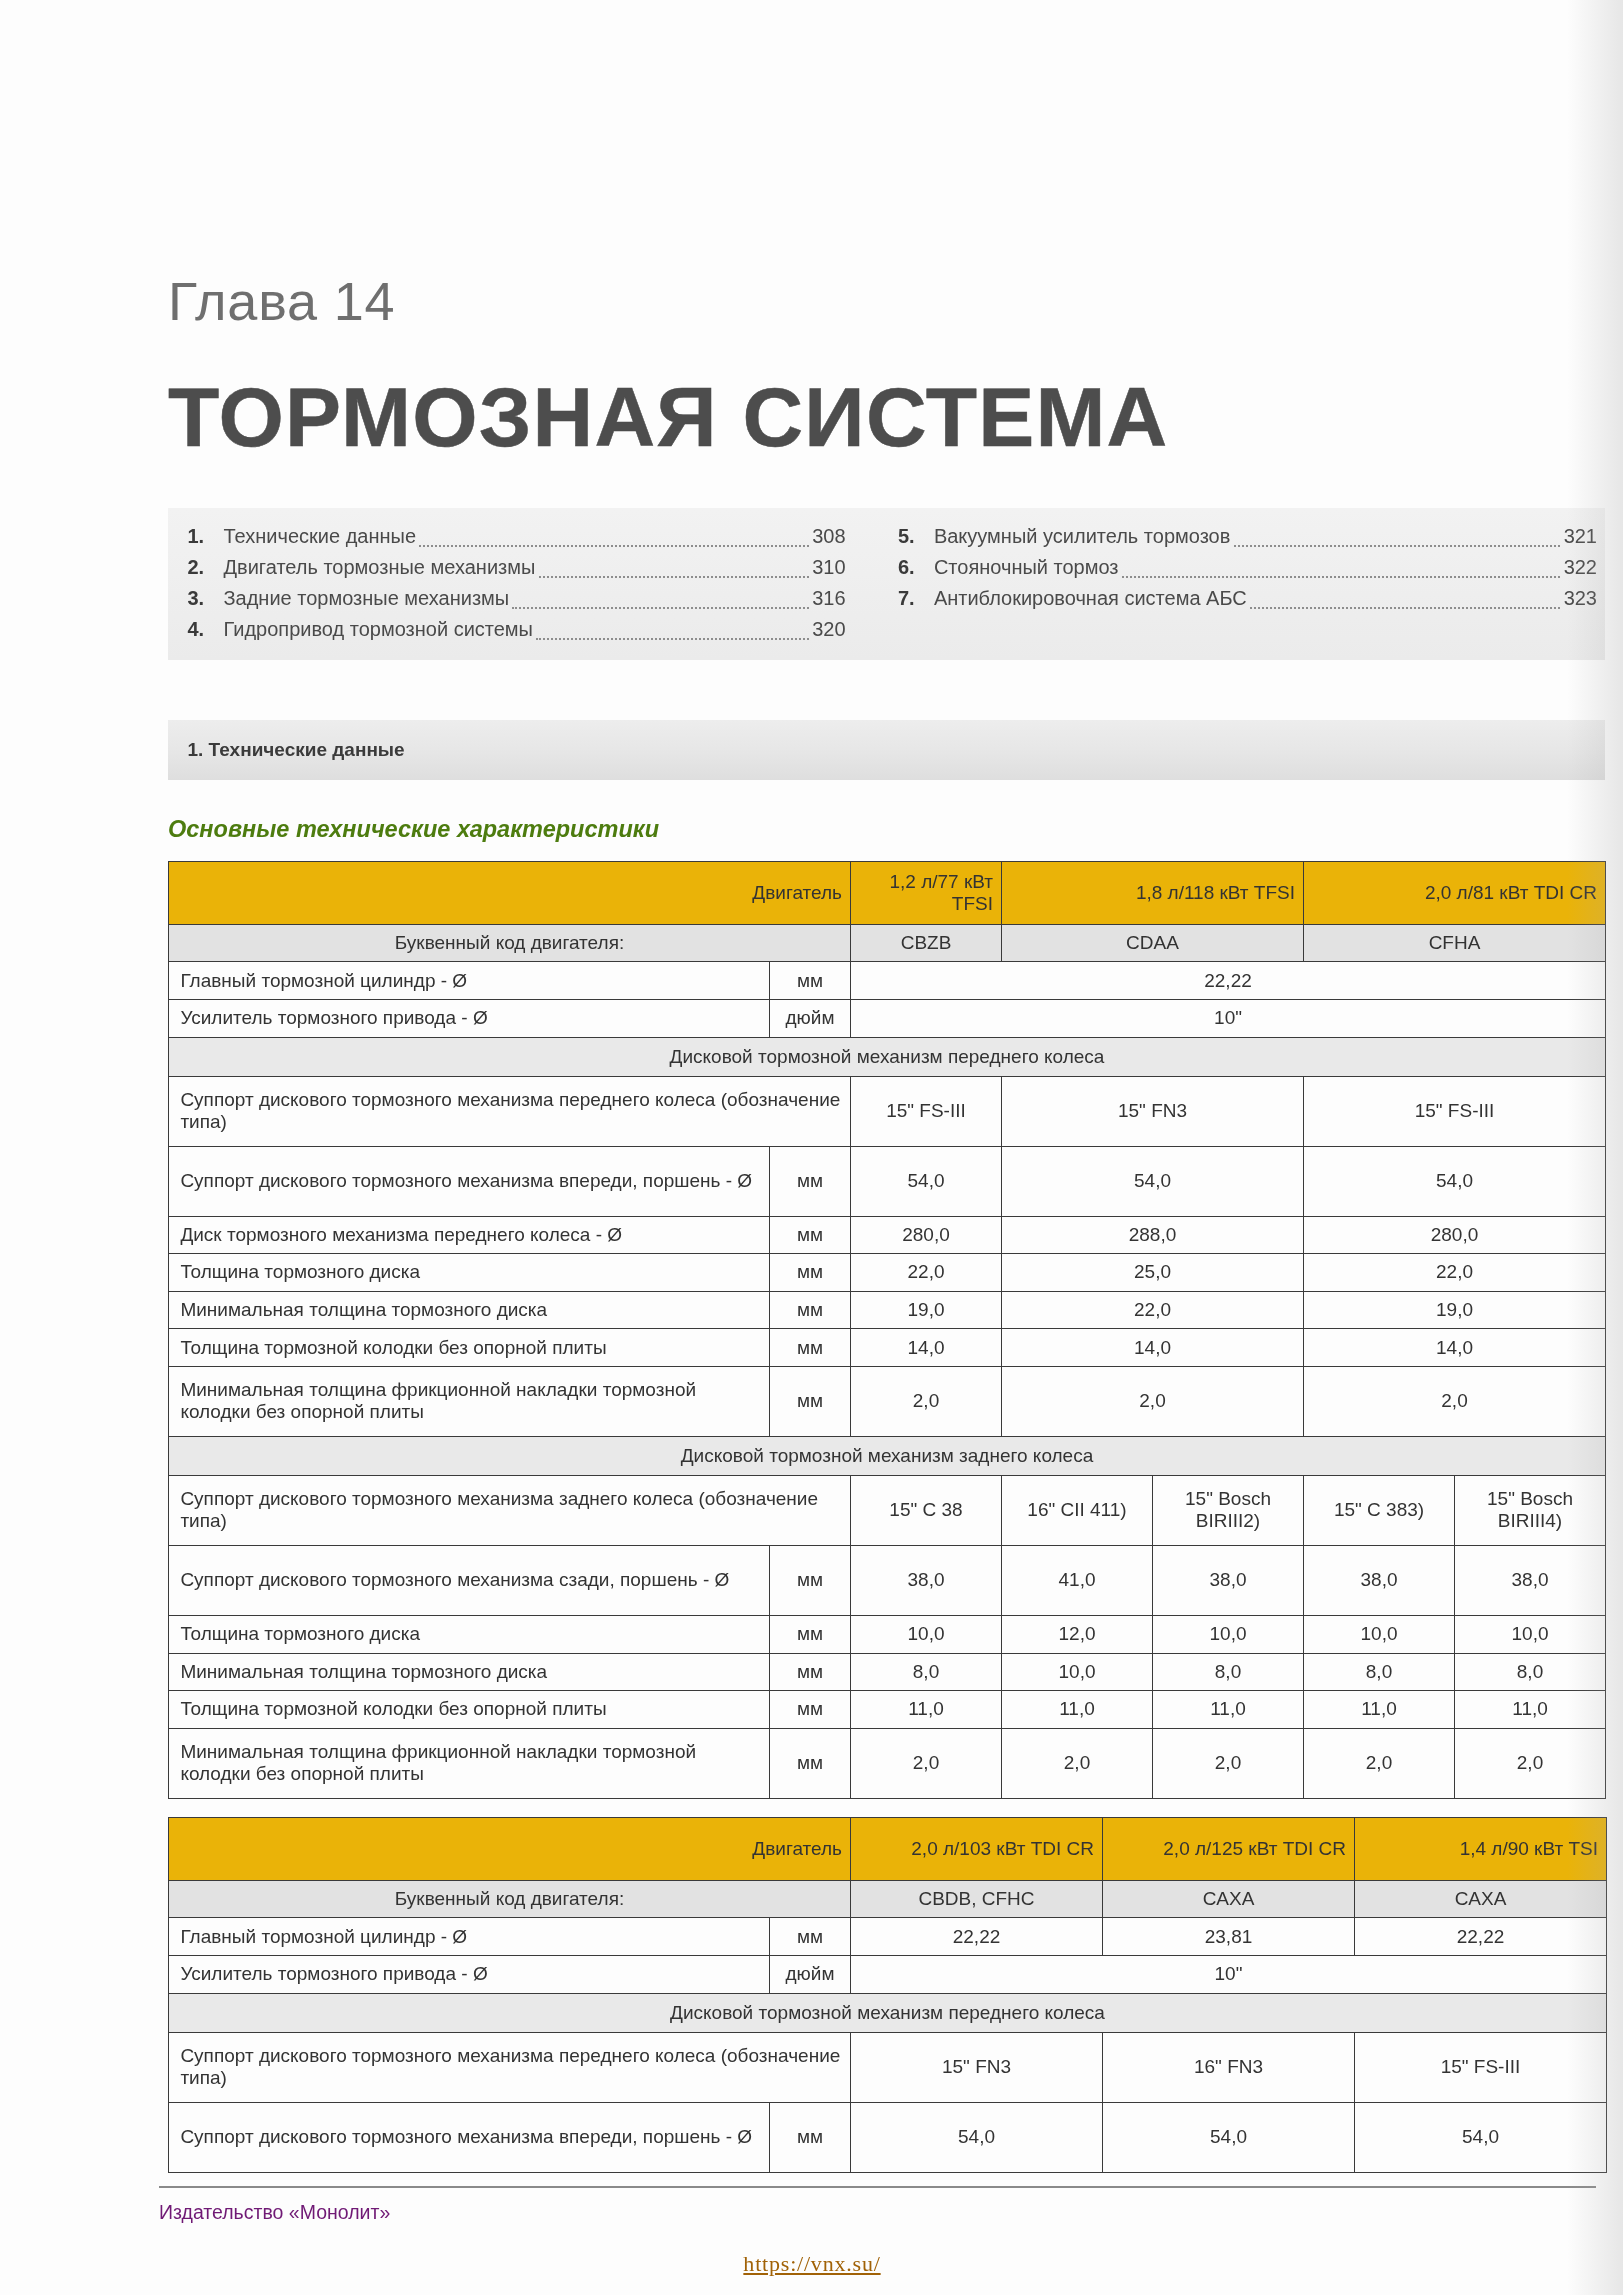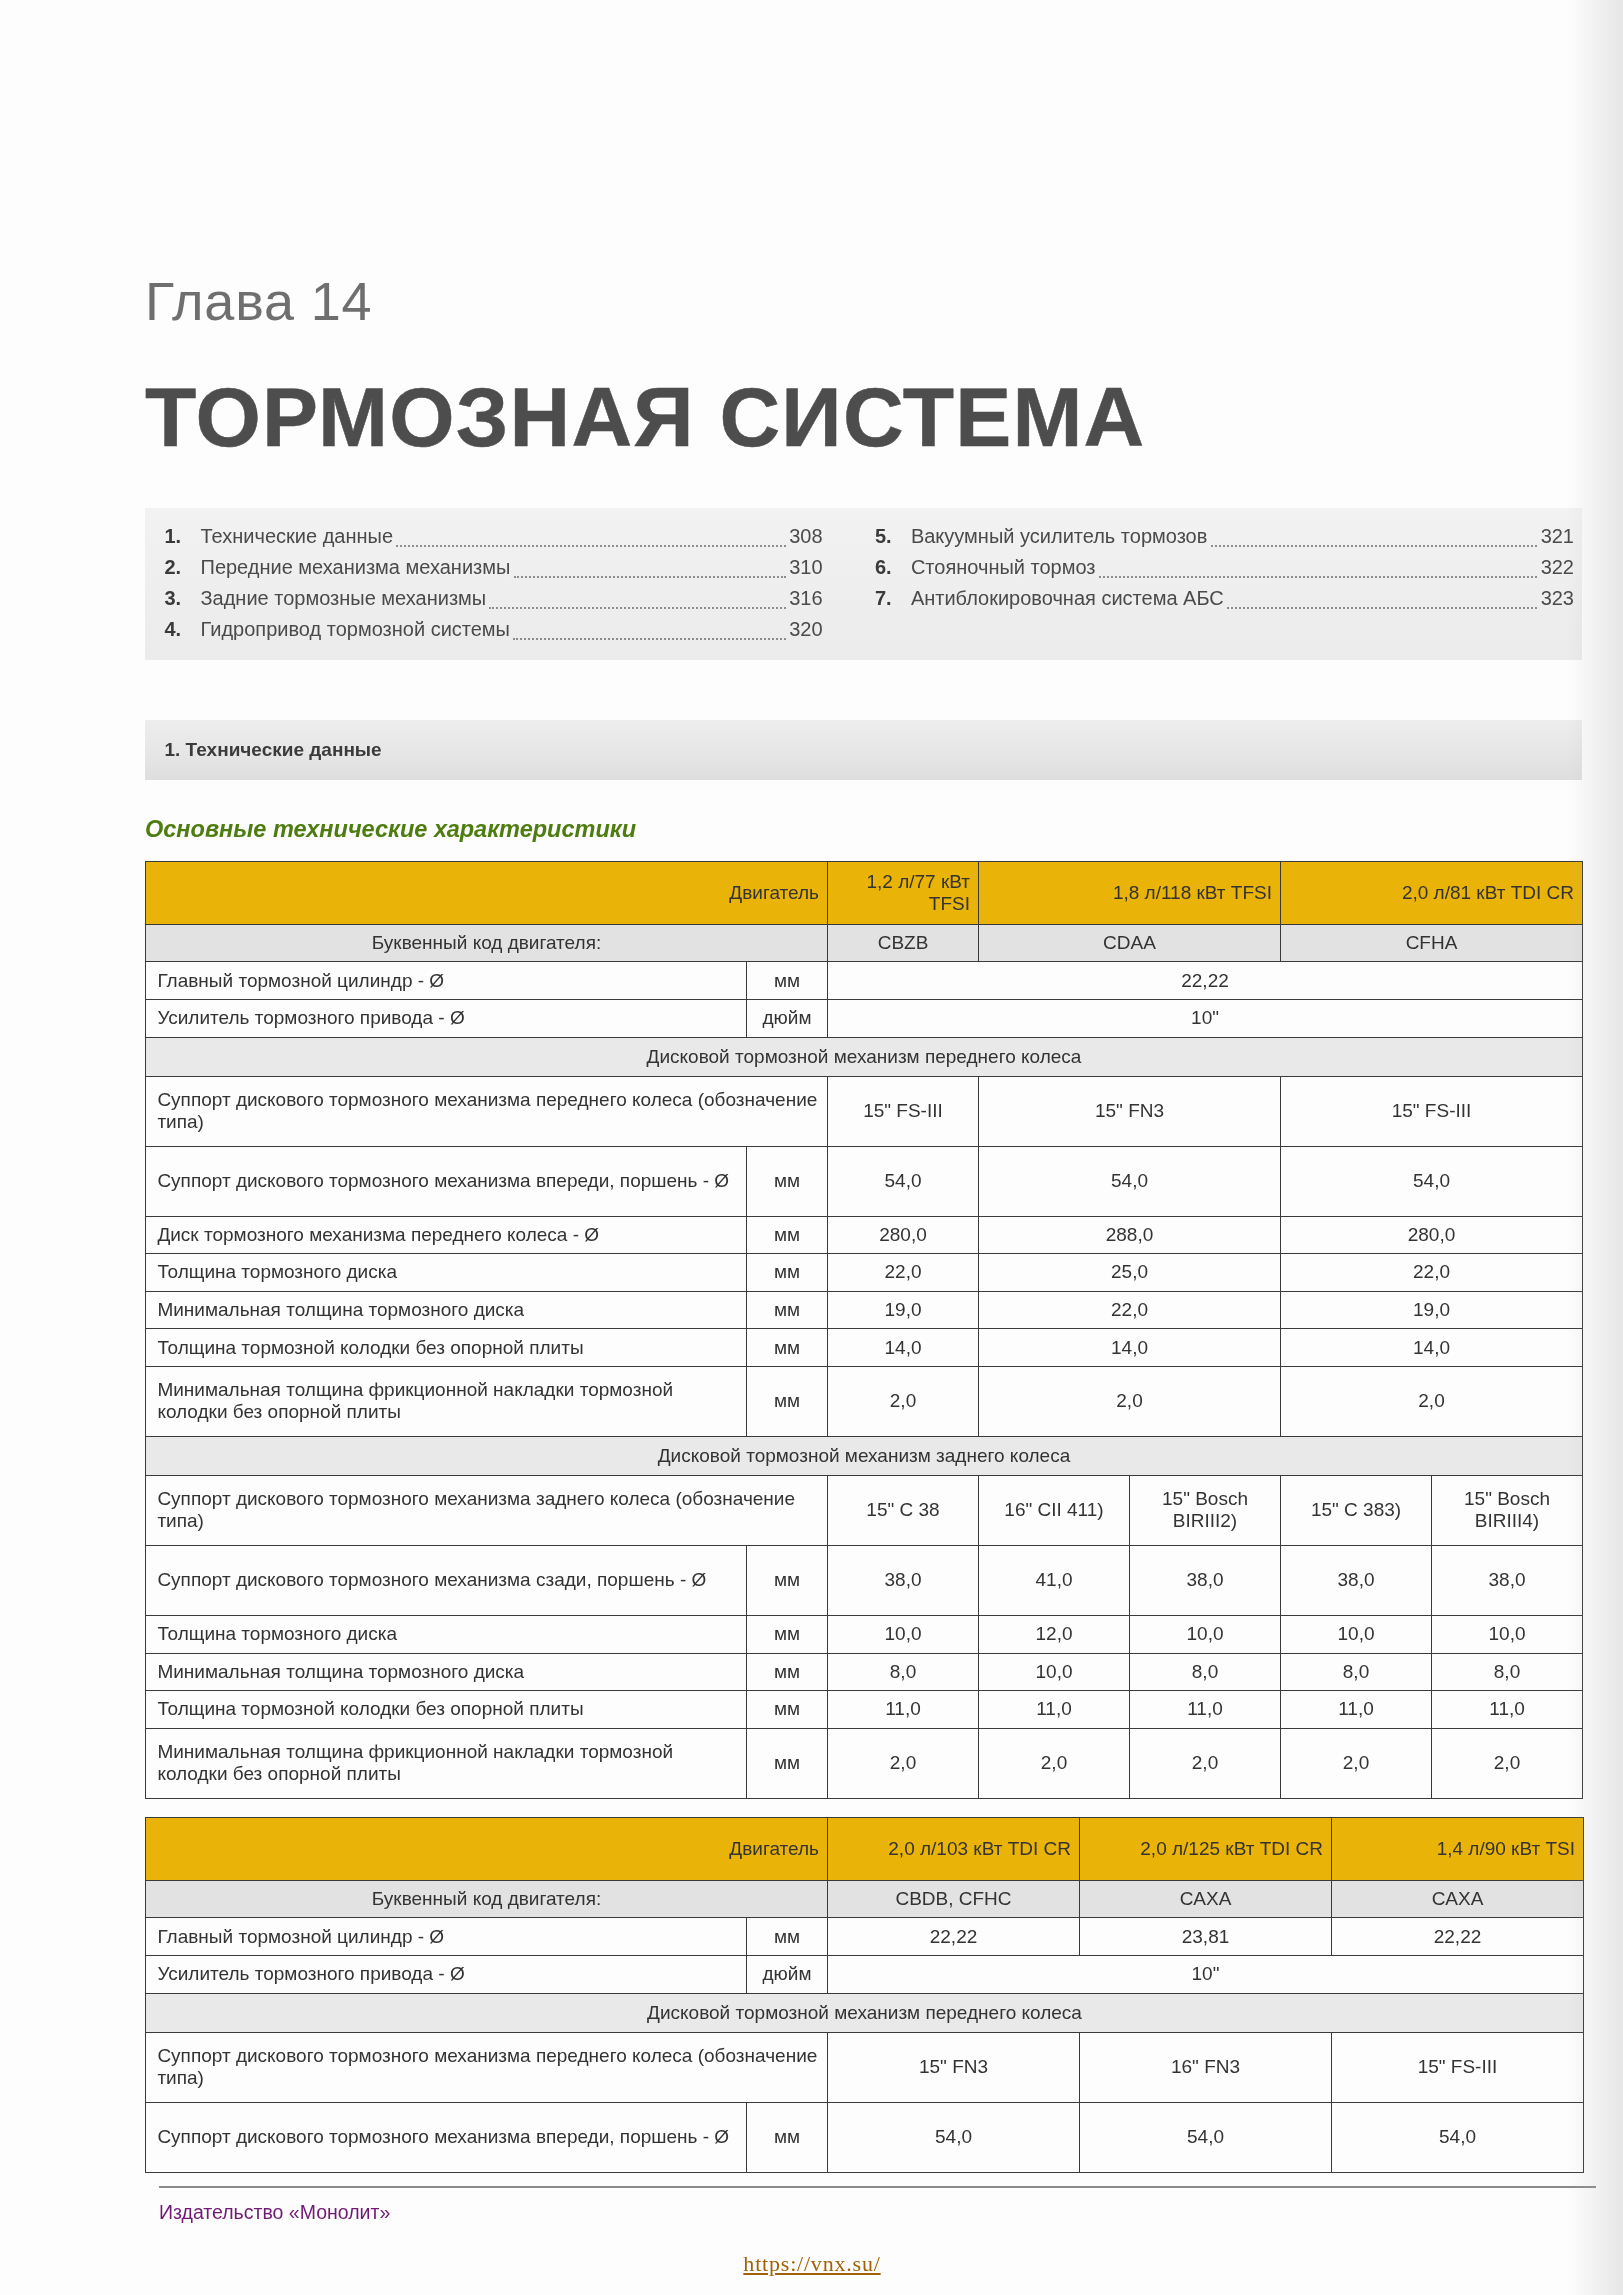--- a/index.html
+++ b/index.html
@@ -27,21 +27,21 @@
     content: "";
     position: absolute;
     top: 0; right: 0;
     width: 57px; height: 100%;
     background: linear-gradient(to right, rgba(0,0,0,0) 0%, rgba(170,170,170,0.28) 100%);
     pointer-events: none;
   }
 
   .content {
     position: absolute;
-    left: 145px;
+    left: 168px;
     top: 0;
     width: 1437px;
   }
 
   
   .chapter-label {
     margin-top: 274px;
     font-size: 54px;
     font-weight: 400;
     letter-spacing: 0.8px;
@@ -204,21 +204,21 @@
     <div class="toc">
       <div class="toc-col left" id="toc-left">
           <div class="toc-item">
             <span class="toc-num">1.</span>
             <span class="toc-text">Технические данные</span>
             <span class="toc-dots"></span>
             <span class="toc-page">308</span>
           </div>
           <div class="toc-item">
             <span class="toc-num">2.</span>
-            <span class="toc-text">Передние механизма механизмы</span>
+            <span class="toc-text">Двигатель тормозные механизмы</span>
             <span class="toc-dots"></span>
             <span class="toc-page">310</span>
           </div>
           <div class="toc-item">
             <span class="toc-num">3.</span>
             <span class="toc-text">Задние тормозные механизмы</span>
             <span class="toc-dots"></span>
             <span class="toc-page">316</span>
           </div>
           <div class="toc-item">

